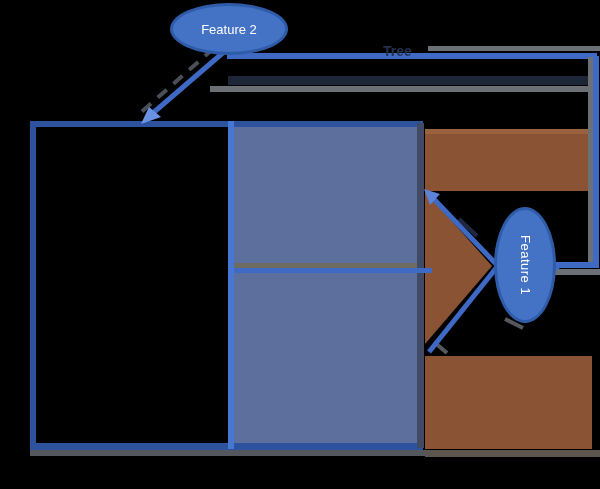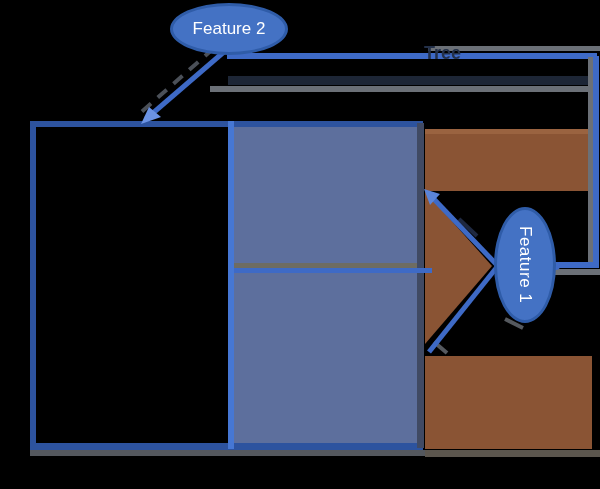--- a/index.html
+++ b/index.html
@@ -5,28 +5,28 @@
   html,body{margin:0;padding:0;background:#000;}
   #canvas{
     position:relative;width:600px;height:489px;background:var(--canvas_bg,#000);
     overflow:hidden;font-family:"Liberation Sans",sans-serif;
   }
   #shapes{position:absolute;left:0;top:0;}
   .node{
     position:absolute;display:flex;align-items:center;justify-content:center;
     border-radius:50%;box-sizing:border-box;
     background:var(--node_fill,#4472c4);border:3px solid var(--node_border,#2f5ca8);
-    color:var(--node_text,#fff);font-size:17px;
+    color:var(--node_text,#fff);font-size:13px;
   }
   .node-f2{left:170px;top:3px;width:118px;height:52px;}
   .node-f1{left:494px;top:207px;width:62px;height:116px;}
   .vert-text{writing-mode:vertical-rl;letter-spacing:.5px;}
   .caption{
     position:absolute;left:383px;top:43px;width:60px;
-    color:var(--dark_line_text,#233049);font-size:18px;font-weight:bold;margin-left:41px;
+    color:var(--dark_line_text,#233049);font-size:14px;font-weight:bold;
   }
 </style>
 </head>
 <body>
 
 <div id="canvas">
 
   <svg id="shapes" width="600" height="489" viewBox="0 0 600 489">
 
     <rect x="425" y="129" width="167" height="62" style="fill:var(--region_brown)"></rect>

